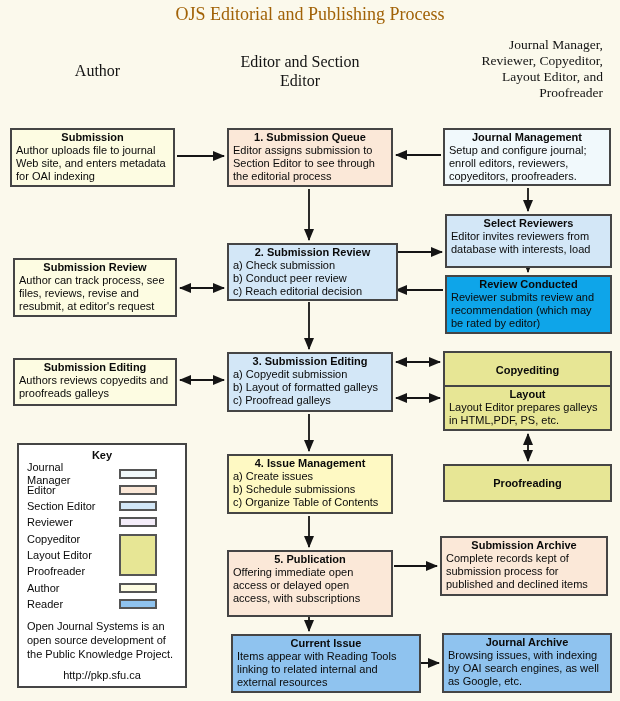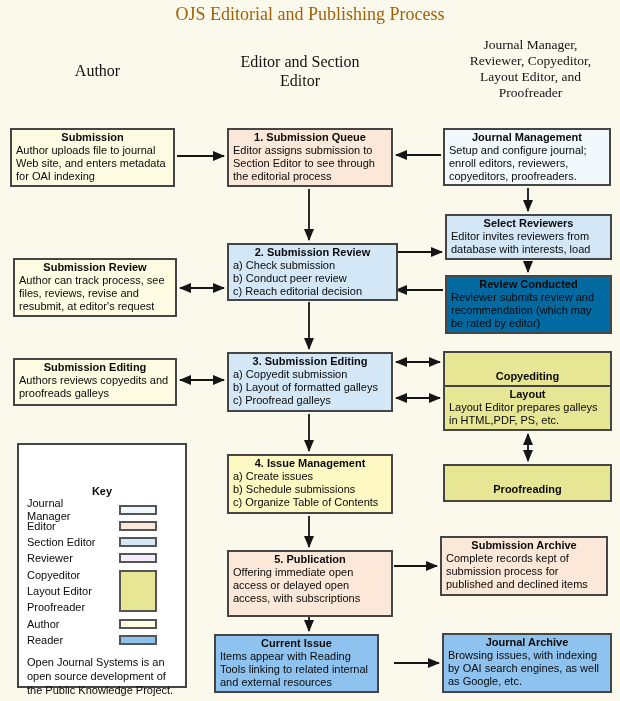--- a/index.html
+++ b/index.html
@@ -6,48 +6,48 @@
   #canvas{position:relative;width:620px;height:701px;overflow:hidden;
           font-family:"Liberation Sans",sans-serif;color:#0a0a0a;}
   #arrows{position:absolute;left:0;top:0;width:620px;height:701px;pointer-events:none;}
   .arrow{stroke:#151515;stroke-width:1.8;}
 
   .diagram-title{position:absolute;top:4px;left:0;width:100%;text-align:center;
                  font-family:"Liberation Serif","DejaVu Serif",serif;font-size:18px;color:#a16207;}
   .col-header{position:absolute;font-family:"Liberation Serif","DejaVu Serif",serif;color:#141414;}
   #h-author{left:40px;top:62px;width:115px;text-align:center;font-size:16px;}
   #h-editor{left:238px;top:52px;width:124px;text-align:center;font-size:16px;line-height:19px;}
-  #h-manager{left:458px;top:37px;width:145px;font-size:13.5px;line-height:16px;text-align:center;}
+  #h-manager{left:458px;top:37px;width:145px;font-size:13.5px;line-height:16px;text-align:right;}
 
   .box{position:absolute;border:2px solid #454545;box-sizing:border-box;
        padding:1px 4px;font-size:11px;line-height:13px;}
   .bt{font-weight:bold;text-align:center;}
   .bb{text-align:left;}
-  .center-only{display:flex;align-items:flex-start;justify-content:center;padding:17px;}
+  .center-only{display:flex;align-items:center;justify-content:center;padding:17px;}
 
   #b-submission{left:10px;top:128px;width:165px;height:59px;}
   #b-queue{left:227px;top:128px;width:166px;height:59px;}
   #b-management{left:443px;top:128px;width:168px;height:58px;}
-  #b-select-reviewers{left:445px;top:214px;width:167px;height:46px;}
+  #b-select-reviewers{left:445px;top:214px;width:167px;height:54px;}
   #b-review-author{left:13px;top:258px;width:164px;height:59px;}
   #b-review{left:227px;top:243px;width:171px;height:58px;}
   #b-conducted{left:445px;top:275px;width:167px;height:59px;}
   #b-editing-author{left:13px;top:358px;width:164px;height:48px;}
   #b-editing{left:227px;top:352px;width:166px;height:60px;}
   #b-copyediting{left:443px;top:351px;width:169px;height:23px;}
   #b-layout{left:443px;top:385px;width:169px;height:46px;}
   #b-proofreading{left:443px;top:464px;width:169px;height:23px;}
   #b-issue{left:227px;top:454px;width:166px;height:60px;}
   #b-publication{left:227px;top:550px;width:166px;height:67px;}
   #b-archive{left:440px;top:536px;width:168px;height:60px;}
-  #b-current{left:214px;top:634px;width:165px;height:59px;}
+  #b-current{left:231px;top:634px;width:190px;height:59px;}
   #b-journal-archive{left:442px;top:633px;width:170px;height:60px;}
 
   #b-key{left:17px;top:443px;width:170px;height:245px;padding:4px 8px;}
-  .key-title{font-weight:bold;text-align:center;margin-bottom:4px;margin-top:36px;}
+  .key-title{font-weight:bold;text-align:center;margin-bottom:4px;}
   .key-row{display:flex;align-items:center;height:16px;gap:22px;}
   .key-label{flex:1;}
   .swatch{width:38px;height:10px;border:2px solid #555;box-sizing:border-box;margin-right:20px;}
   .key-group{display:flex;align-items:center;margin:1px 0;}
   .key-group-labels{flex:1;}
   .key-group-labels .key-label{height:16px;line-height:16px;}
   .swatch.tall{width:38px;height:42px;}
   .key-note{margin-top:7px;line-height:14px;}
   .key-url{margin-top:8px;text-align:center;}
 </style>
@@ -115,21 +115,21 @@
     <div class="bb">Author can track process, see files, reviews, revise and resubmit, at editor's request</div>
   </div>
 
   <div class="box" id="b-review" style="background-color: rgb(211, 231, 247);">
     <div class="bt">2. Submission Review</div>
     <div class="bb">a) Check submission</div>
     <div class="bb">b) Conduct peer review</div>
     <div class="bb">c) Reach editorial decision</div>
   </div>
 
-  <div class="box" id="b-conducted" style="background-color: #0369a1;">
+  <div class="box" id="b-conducted" style="background-color: #0ea5e9;">
     <div class="bt">Review Conducted</div>
     <div class="bb">Reviewer submits review and recommendation (which may be rated by editor)</div>
   </div>
 
   <div class="box" id="b-editing-author" style="background-color: rgb(253, 252, 226);">
     <div class="bt">Submission Editing</div>
     <div class="bb">Authors reviews copyedits and proofreads galleys</div>
   </div>
 
   <div class="box" id="b-editing" style="background-color: rgb(211, 231, 247);">

